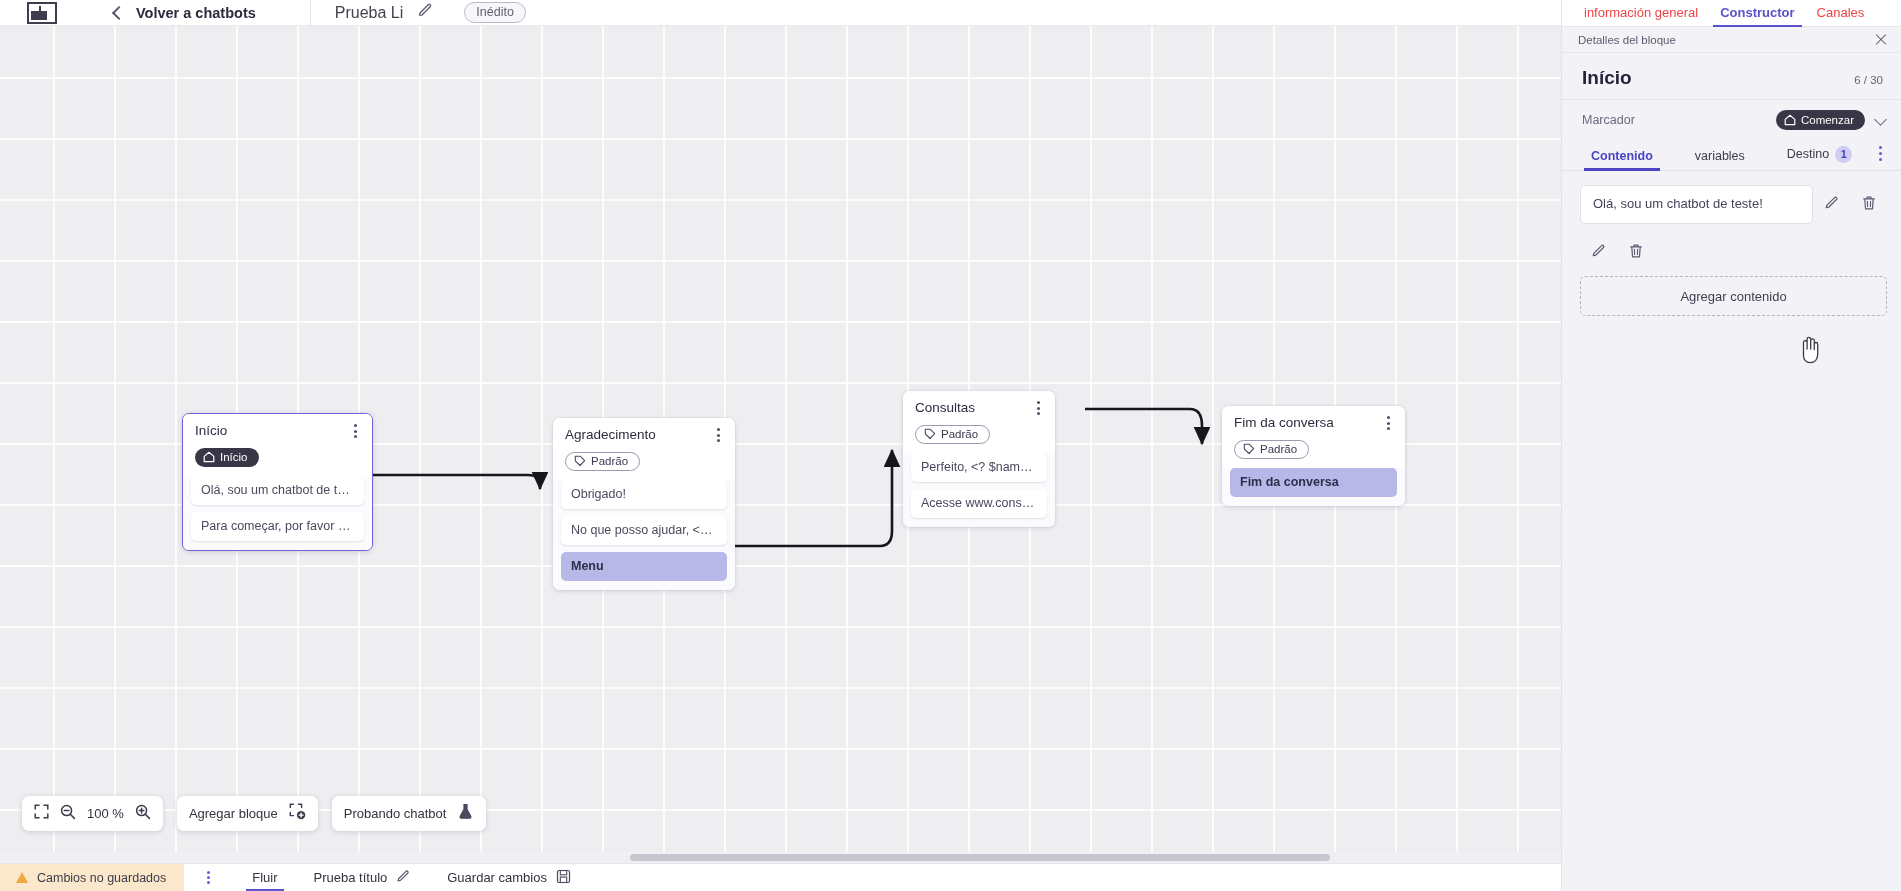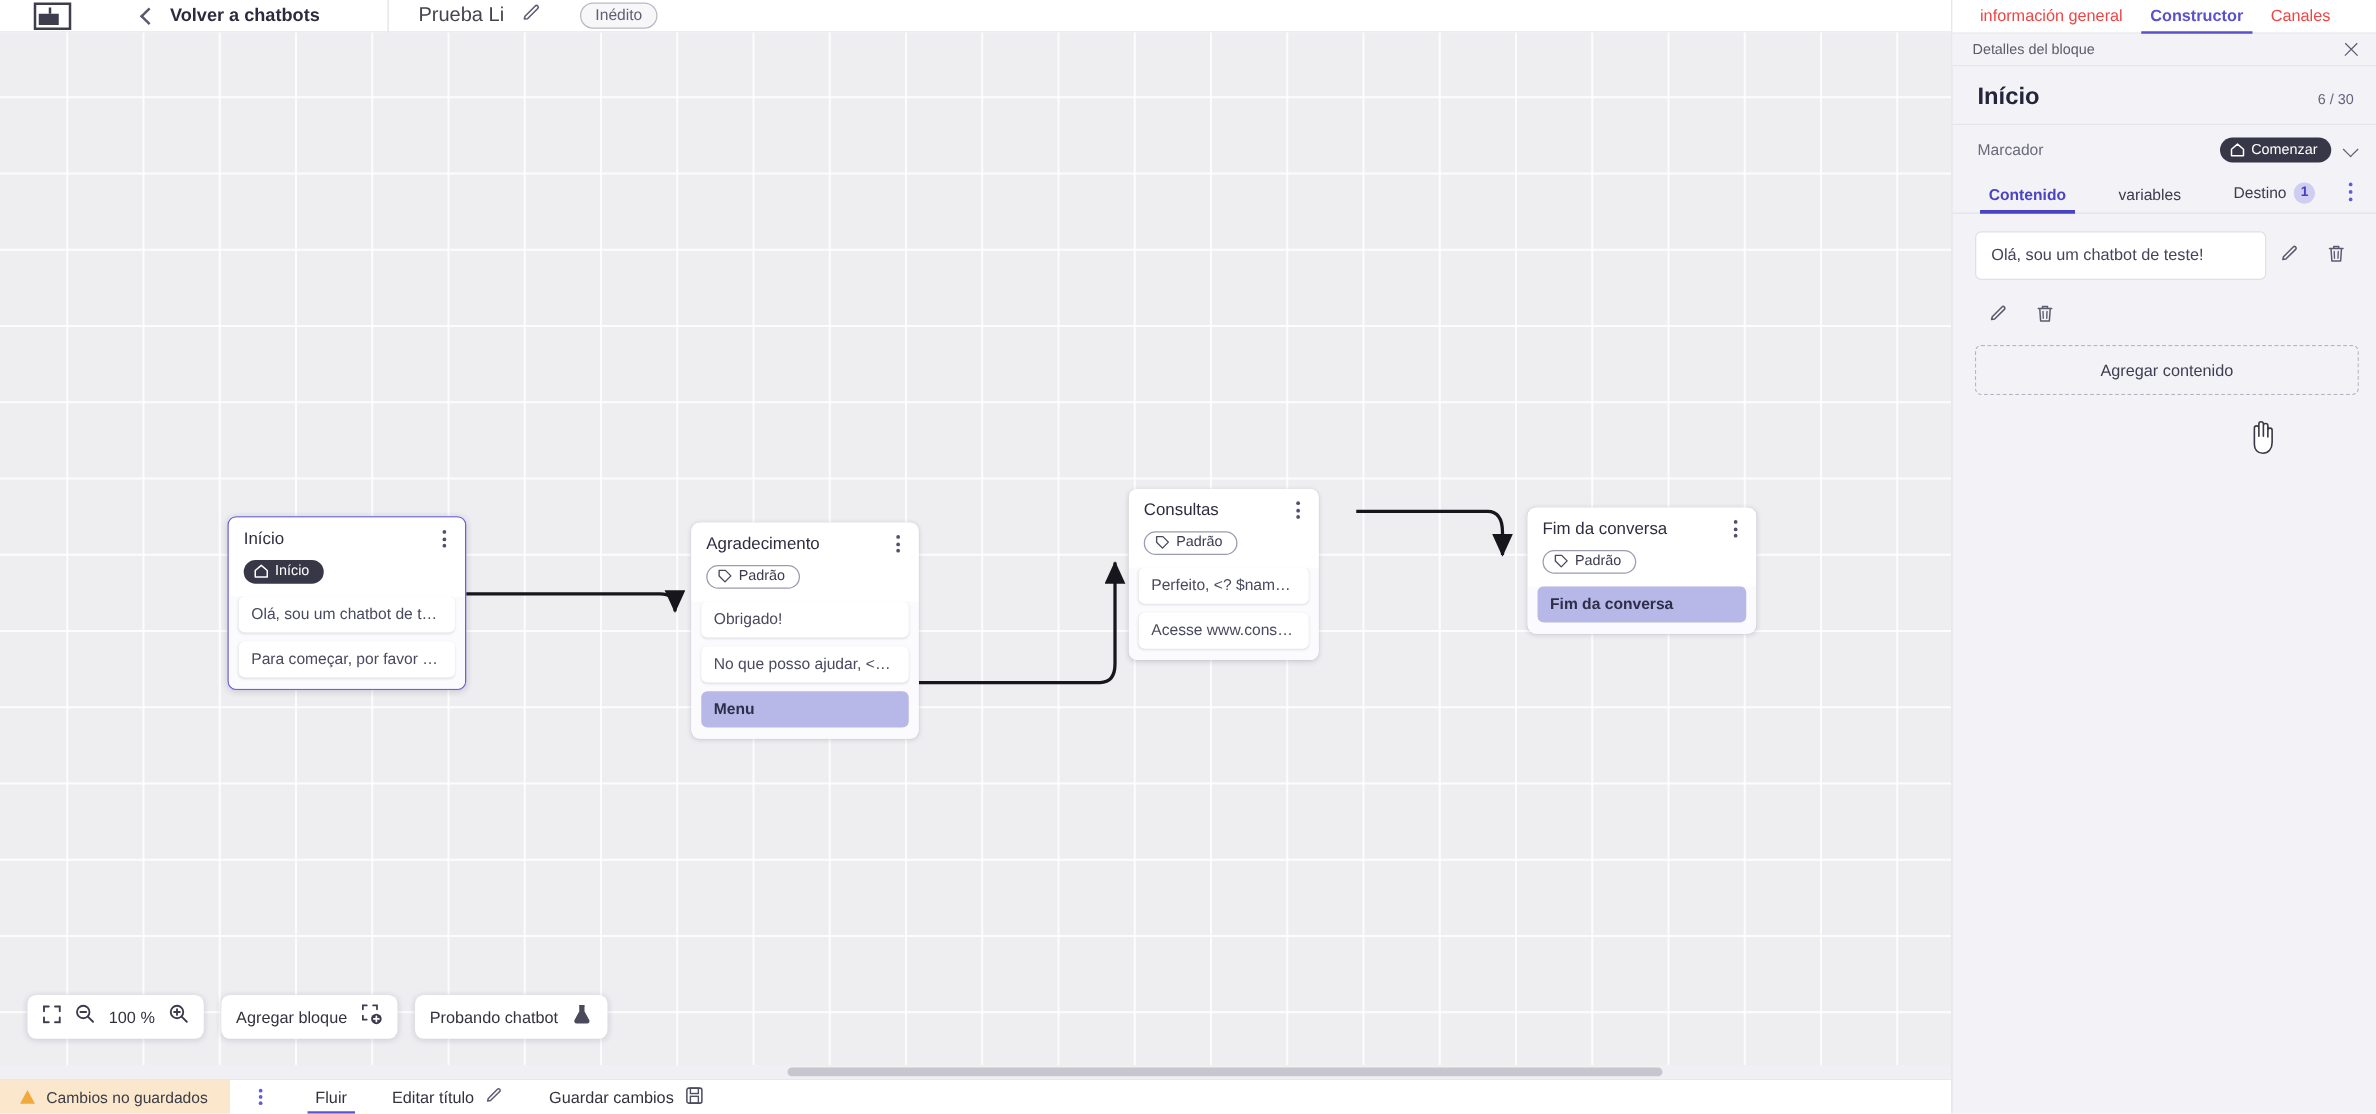--- a/index.html
+++ b/index.html
@@ -532,21 +532,21 @@
     <span class="sb-kebab">
         <i></i>
         <i></i>
         <i></i>
       </span>
   </div>
   <div class="sb-item active">
     <span>Fluir</span>
   </div>
   <div class="sb-item">
-    <span>Editar título</span>
+    <span>Prueba título</span>
     <span>
       <svg width="15" height="15" viewBox="0 0 16 16">
           <path d="M2.3 12.6 L2.8 10.4 L10.6 2.6 a1.3 1.3 0 0 1 1.9 1.9 L4.7 12.2 Z" fill="none" stroke="#5b5b70" stroke-width="1.3" stroke-linejoin="round"></path>
         </svg>
     </span>
   </div>
   <div class="sb-item">
     <span>Guardar cambios</span>
     <span>
       <svg width="15" height="15" viewBox="0 0 16 16">

